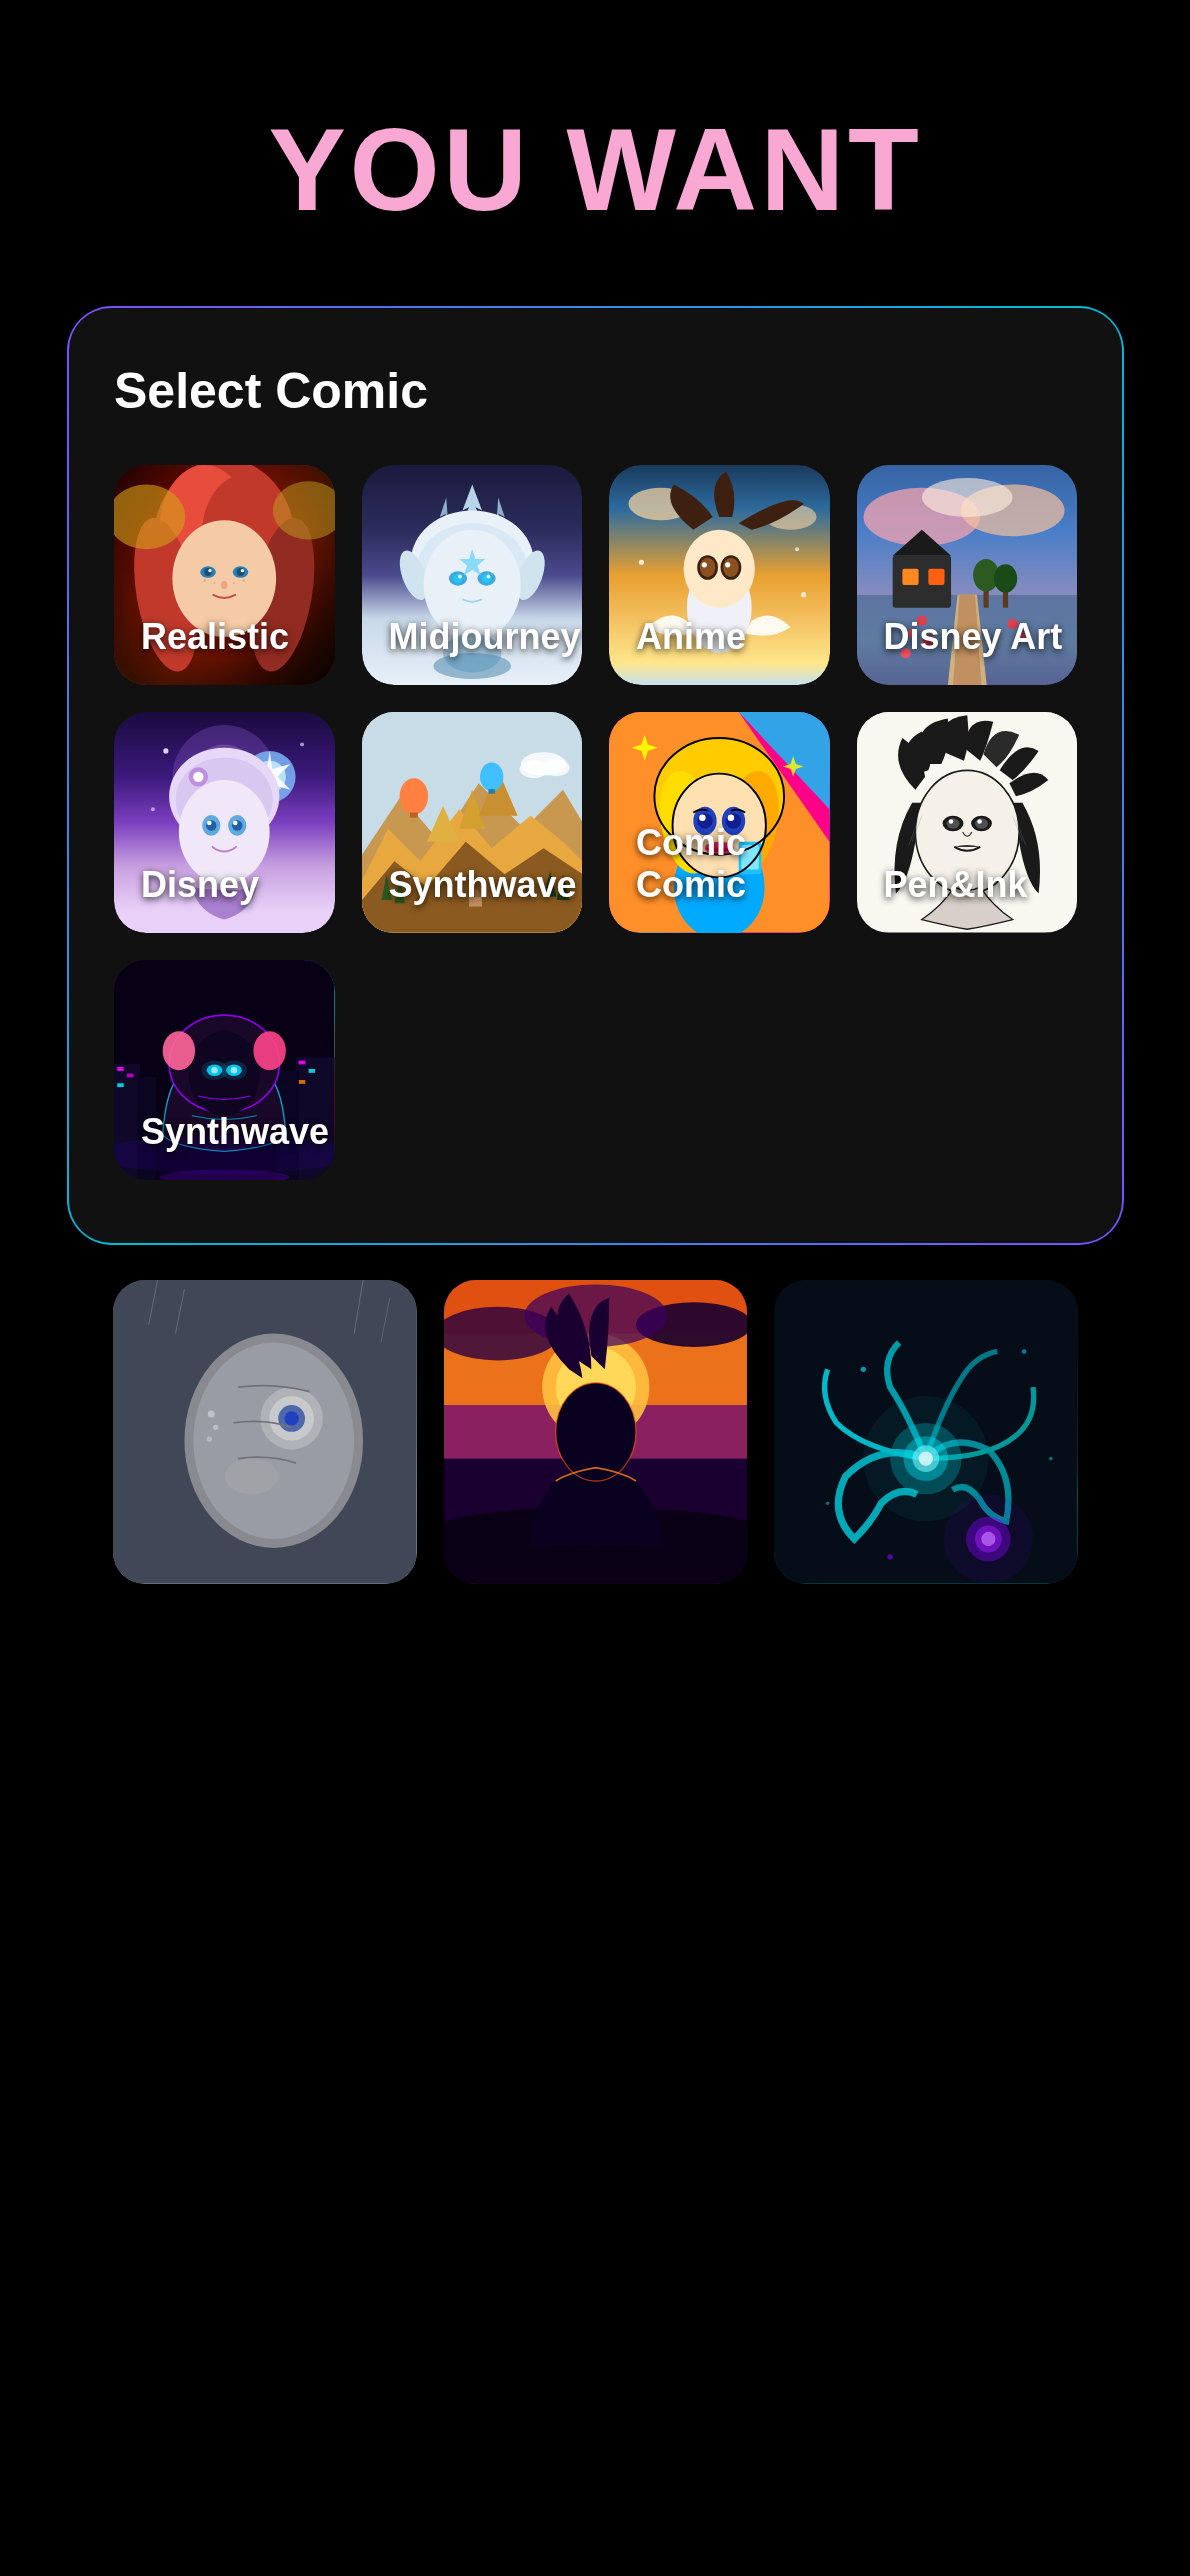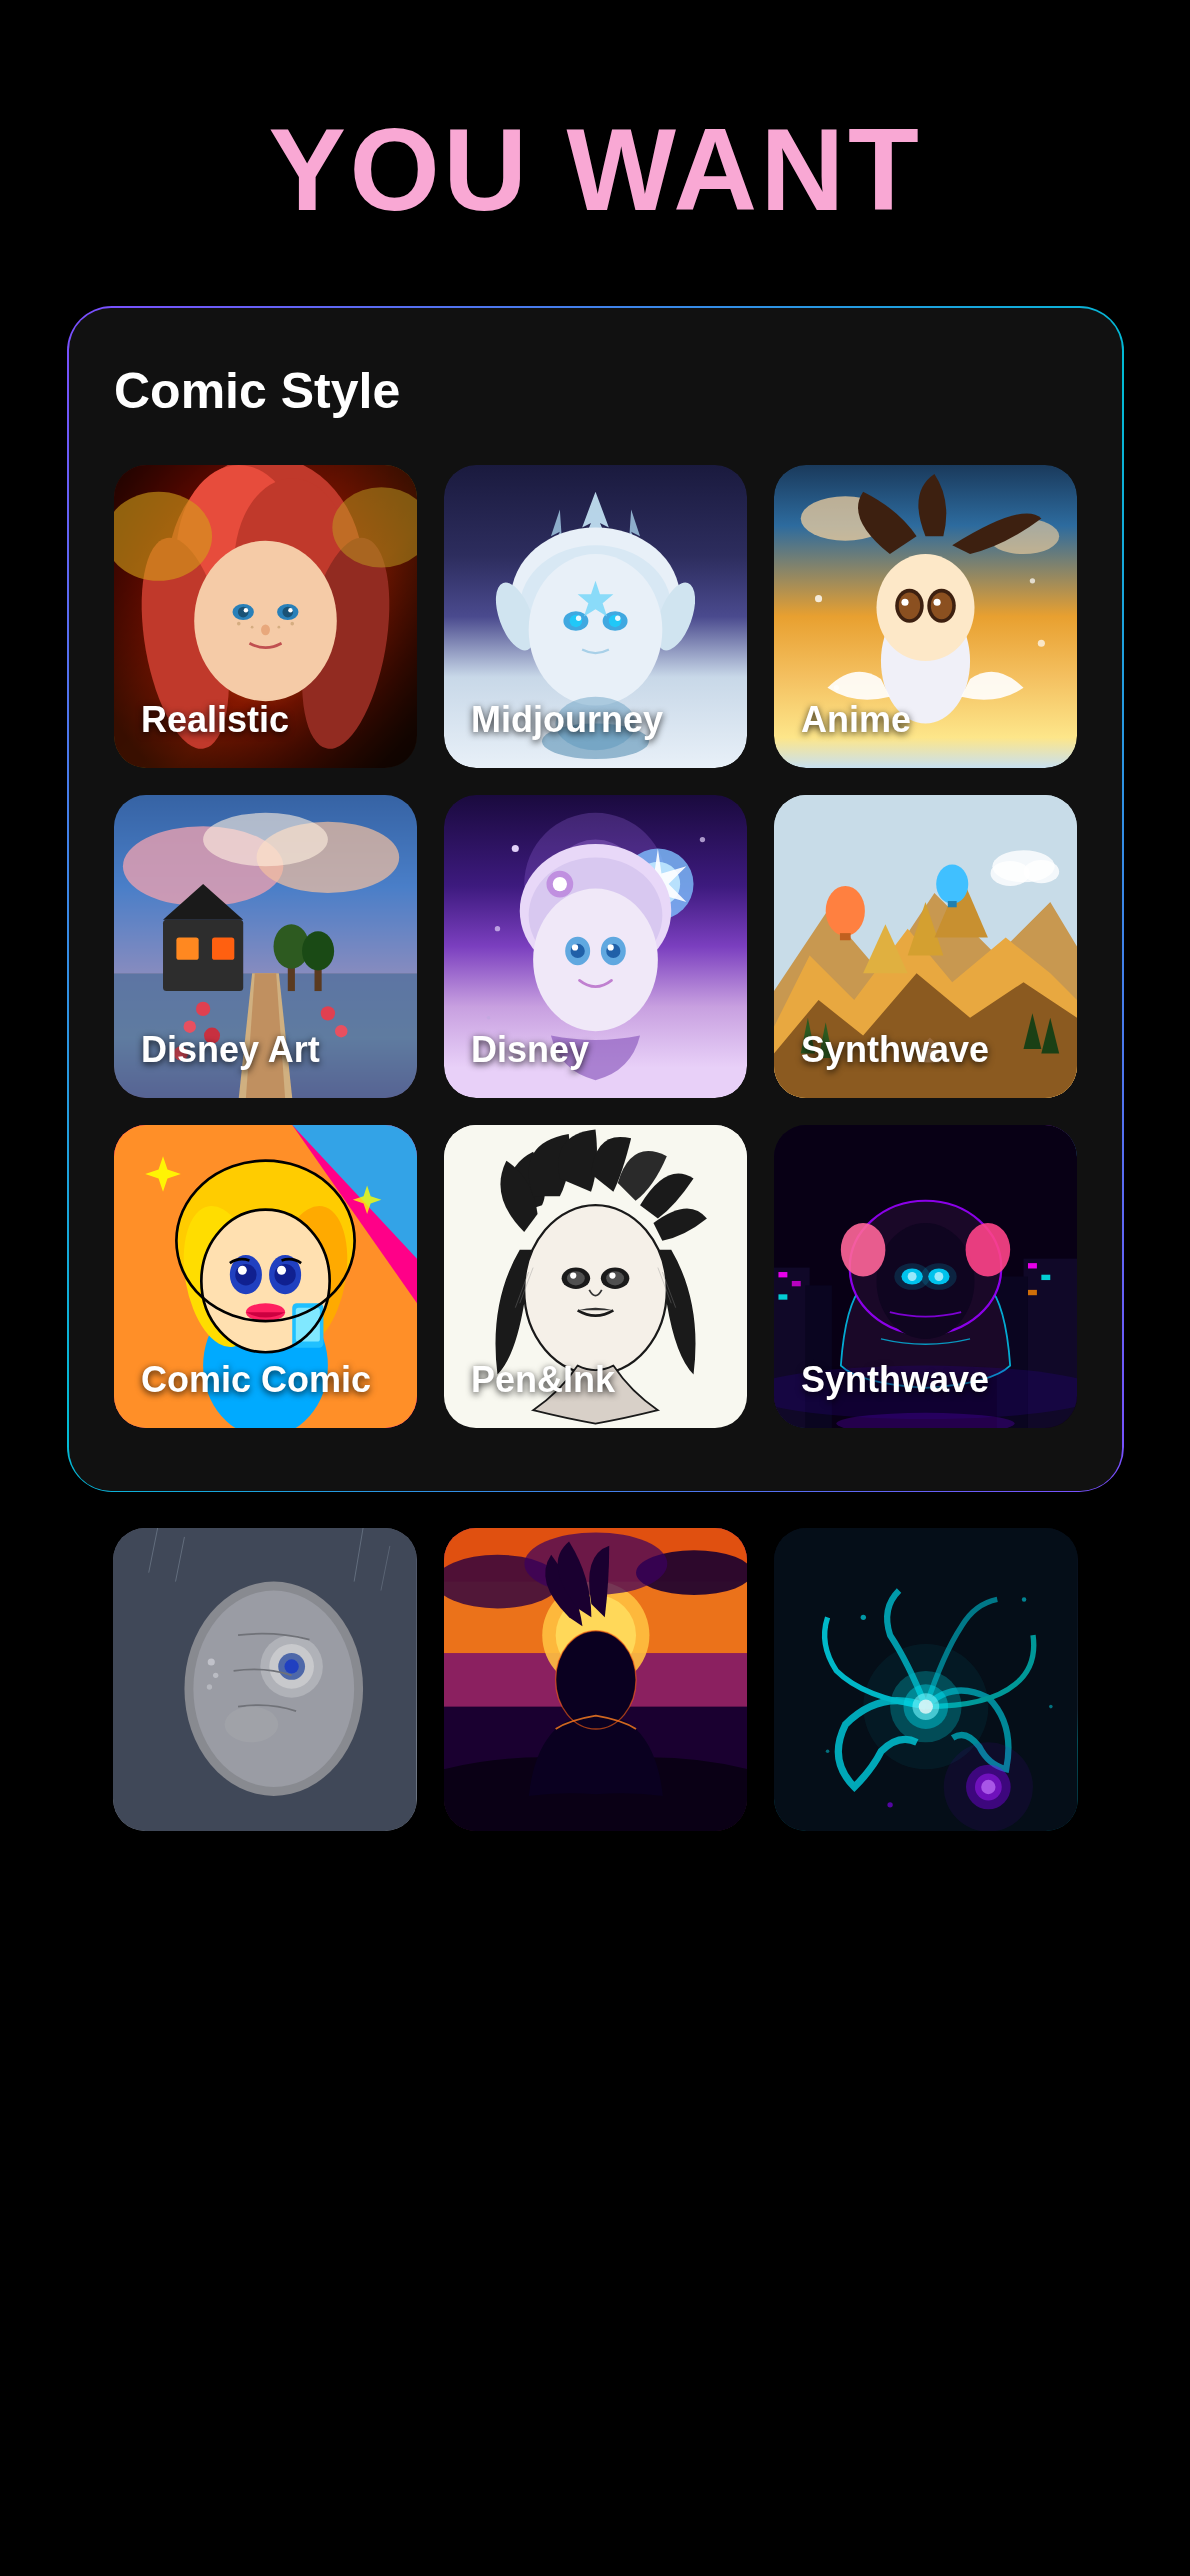--- a/index.html
+++ b/index.html
@@ -62,21 +62,21 @@
 
     .section-title {
       font-size: 50px;
       font-weight: 700;
       color: #fff;
       margin-bottom: 45px;
     }
 
     .styles-grid {
       display: grid;
-      grid-template-columns: repeat(3, 1fr);
+      grid-template-columns: repeat(4, 1fr);
       gap: 27px;
     }
 
     .style-item {
       position: relative;
       border-radius: 32px;
       overflow: hidden;
       aspect-ratio: 1/1;
       cursor: pointer;
     }
@@ -197,21 +197,21 @@
 
   </style>
 </head>
 <body>
 
 <div class="hero-section">
   <div class="hero-title-line2">YOU WANT</div>
 </div>
 
 <div class="card-container">
-  <div class="section-title">Comic Style</div>
+  <div class="section-title">Select Comic</div>
 
   <div class="styles-grid">
 
     <div class="style-item">
       <div class="style-item-bg bg-realistic"></div>
       <svg class="style-svg" viewBox="0 0 340 340" xmlns="http://www.w3.org/2000/svg">
 
         <ellipse cx="170" cy="120" rx="110" ry="130" fill="#c0392b"></ellipse>
         <ellipse cx="140" cy="100" rx="70" ry="100" fill="#e74c3c"></ellipse>
         <ellipse cx="200" cy="110" rx="65" ry="95" fill="#c0392b"></ellipse>

